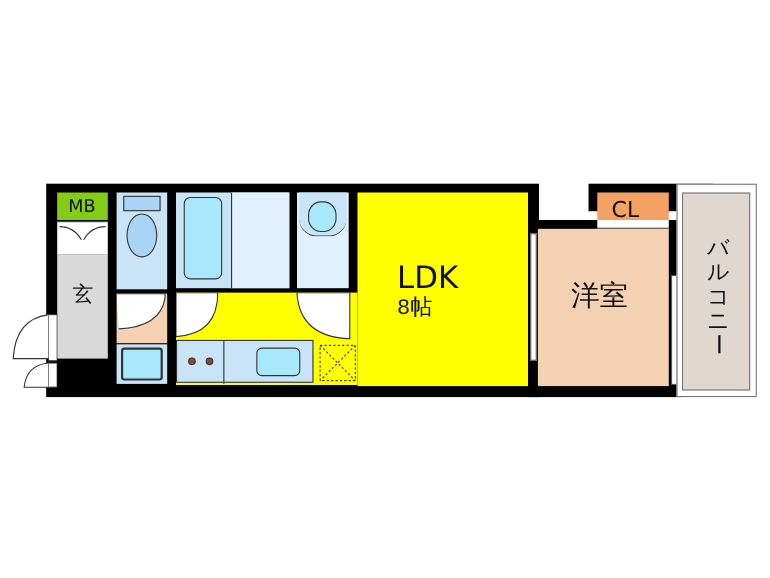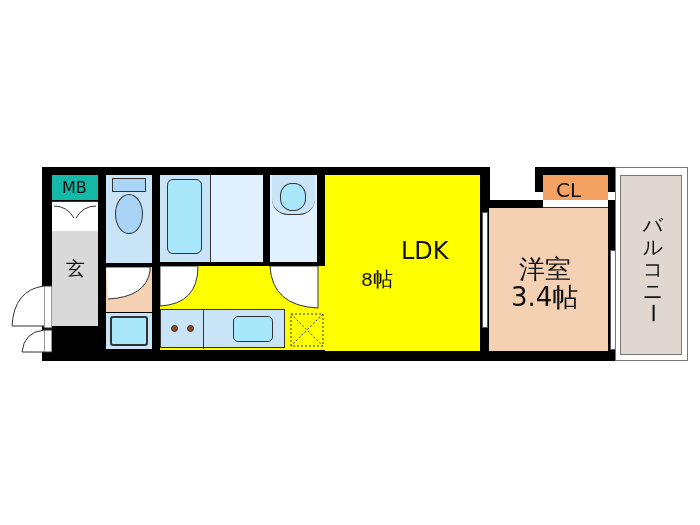--- a/index.html
+++ b/index.html
@@ -8,21 +8,21 @@
   .wall{background:#000;}
   .lbl{position:absolute;color:#111;white-space:nowrap;line-height:1;}
 </style>
 </head>
 <body>
 
 <div class="abs wall" style="left:42px;top:167px;width:448px;height:194px;"></div>
 <div class="abs wall" style="left:535px;top:167px;width:113px;height:25px;"></div>
 <div class="abs wall" style="left:480px;top:200px;width:140px;height:161px;"></div>
 
-<div class="abs" style="left:52px;top:175px;width:46px;height:25px;background:#14b8a6;">
+<div class="abs" style="left:52px;top:175px;width:46px;height:25px;background:#84cc16;">
   <span class="lbl" style="left:10px;top:5px;font-size:16px;">MB</span>
 </div>
 
 <div class="abs" style="left:52px;top:201px;width:46px;height:30px;background:#fff;border-top:1px solid #333;">
   <svg width="46" height="30">
       <path d="M2 4 Q15 4 22 16 M44 4 Q31 4 24 16" fill="none" stroke="#333" stroke-width="1"></path>
     </svg>
 </div>
 
 <div class="abs" style="left:52px;top:231px;width:46px;height:95px;background:#d9d9d9;">
@@ -74,34 +74,33 @@
     <div class="abs" style="left:72px;top:6px;width:40px;height:26px;background:#a9e8fb;border:1px solid #333;border-radius:5px;"></div>
   </div>
 
   <svg class="abs" style="left:130px;top:47px;" width="34" height="34">
     <rect x="1" y="1" width="32" height="32" fill="none" stroke="#333" stroke-dasharray="2,2"></rect>
     <path d="M1 1 L33 33 M33 1 L1 33" stroke="#333" stroke-dasharray="2,2"></path>
   </svg>
 </div>
 
 <div class="abs" style="left:325px;top:175px;width:155px;height:176px;background:#ffff00;">
-  <span class="lbl" style="left:36px;top:64px;font-size:24px;margin-left:40px;">LDK</span>
+  <span class="lbl" style="left:36px;top:64px;font-size:28px;">LDK</span>
   <span class="lbl" style="left:36px;top:96px;font-size:20px;font-family:Liberation Mono, monospace;">8帖</span>
 </div>
 
 <div class="abs" style="left:482px;top:212px;width:6px;height:116px;background:#fff;border:1px solid #555;"></div>
 
 <div class="abs" style="left:543px;top:175px;width:65px;height:25px;background:#f4a264;">
   <span class="lbl" style="left:13px;top:5px;font-size:20px;">CL</span>
 </div>
 <div class="abs" style="left:543px;top:200px;width:65px;height:8px;background:#fff;border-bottom:1px solid #333;"></div>
 
 <div class="abs" style="left:489px;top:208px;width:119px;height:143px;background:#f5d1b4;">
   <span class="lbl" style="left:30px;top:48px;font-size:26px;">洋室</span>
-  <span class="lbl" style="left:22px;top:76px;font-size:26px;">3.4帖</span>
 </div>
 
 <div class="abs" style="left:610px;top:250px;width:6px;height:100px;background:#fff;border:1px solid #555;"></div>
 
 <div class="abs" style="left:615px;top:167px;width:73px;height:194px;border:1px solid #777;background:#fff;"></div>
 <div class="abs" style="left:620px;top:175px;width:62px;height:180px;background:#e0d8d0;border:1px solid #777;">
   <div class="abs" style="left:20px;top:38px;width:24px;font-size:20px;line-height:22px;text-align:center;color:#111;">
     <div>バ</div>
     <div>ル</div>
     <div>コ</div>

